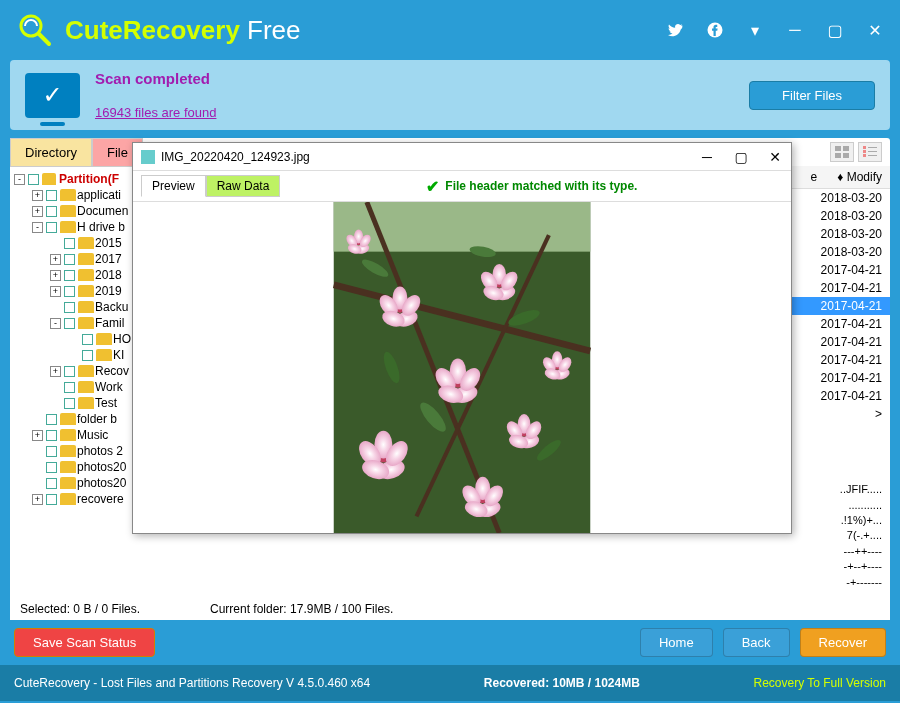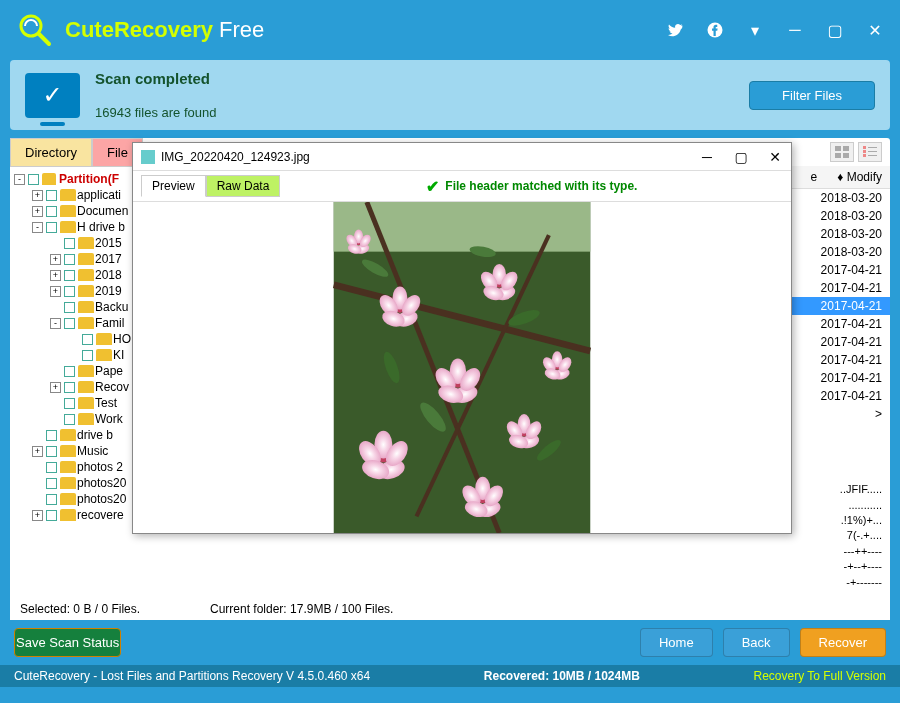--- a/index.html
+++ b/index.html
@@ -1,32 +1,32 @@
 <!DOCTYPE html>
 <html><head>
 <meta charset="utf-8">
 <style>
 * { margin: 0; padding: 0; box-sizing: border-box; font-family: Arial, sans-serif; }
 body { width: 900px; height: 703px; background: #2a9dd6; position: relative; overflow: hidden; }
 
 .titlebar { height: 60px; display: flex; align-items: center; padding: 0 15px; background: linear-gradient(180deg, #2a9dd6, #2a9dd6); }
 .logo-icon { width: 40px; height: 40px; margin-right: 10px; position: relative; }
 .logo-icon svg { width: 100%; height: 100%; }
-.app-title { color: #d4ff00; font-size: 22px; font-weight: bold; }
+.app-title { color: #d4ff00; font-size: 26px; font-weight: bold; }
 .app-title-normal { color: #fff; font-weight: normal; }
 .title-controls { margin-left: auto; display: flex; gap: 20px; color: #fff; }
 .title-btn { cursor: pointer; display: flex; align-items: center; justify-content: center; width: 20px; height: 20px; }
 
 .status-bar { background: #a0d8f0; margin: 0 10px; border-radius: 4px; padding: 10px 15px; display: flex; align-items: center; position: relative; }
 .monitor-icon { width: 55px; height: 45px; background: #0080c0; border-radius: 4px; display: flex; align-items: center; justify-content: center; position: relative; margin-right: 15px; }
 .monitor-icon::after { content: ''; position: absolute; bottom: -8px; width: 25px; height: 4px; background: #0080c0; border-radius: 2px; }
 .monitor-check { color: #fff; font-size: 24px; }
-.status-text { color: #14532d; }
+.status-text { color: #a21caf; }
 .status-title { font-weight: bold; font-size: 15px; }
-.status-sub { font-size: 13px; margin-top: 18px; }
+.status-sub { font-size: 13px; margin-top: 18px; text-decoration: underline; }
 .filter-btn { margin-left: auto; background: #2a9dd6; color: #fff; padding: 6px 32px; border-radius: 4px; cursor: pointer; font-size: 13px; border: 1px solid #1a7da6; }
 
 .main-area { background: #fff; margin: 8px 10px 0 10px; height: 460px; display: flex; position: relative; border-radius: 3px; overflow: visible; }
 
 .left-panel { width: 195px; display: flex; flex-direction: column; }
 .tabs { display: flex; border-bottom: 1px solid #ccc; align-items: center; }
 .tab { padding: 6px 14px; font-size: 13px; background: #f9e4a0; border: 1px solid #ccc; border-bottom: none; cursor: pointer; }
 .tab.inactive { background: #fca5a5; }
 .tree { flex: 1; overflow: auto; padding: 4px; font-size: 12px; background: #fff; }
 .tree-item { display: flex; align-items: center; gap: 3px; padding: 1px 0; white-space: nowrap; cursor: pointer; }
@@ -47,27 +47,27 @@
 .list-header { display: flex; background: #f5f5f5; border-bottom: 1px solid #ddd; padding: 4px 8px; font-size: 12px; justify-content: flex-end; gap: 20px; margin-top: 28px; }
 .list-content { flex: 1; overflow: auto; font-size: 12px; }
 .list-row { padding: 2px 8px; text-align: right; cursor: pointer; }
 .list-row.selected { background: #3399ff; color: #fff; }
 .hex-area { font-family: monospace; font-size: 11px; padding: 8px; background: #fff; text-align: right; line-height: 1.4; }
 
 .info-row { background: #fff; margin: 0 10px; padding: 4px 10px; font-size: 12px; display: flex; }
 .info-left { width: 190px; }
 
 .bottom-btns { display: flex; justify-content: space-between; padding: 8px 14px; }
-.save-status-btn { background: #15803d; color: #fff; padding: 6px 1px; border-radius: 4px; cursor: pointer; font-size: 13px; border: 1px solid #d08000; }
+.save-status-btn { background: #ef4444; color: #fff; padding: 6px 18px; border-radius: 4px; cursor: pointer; font-size: 13px; border: 1px solid #d08000; }
 .nav-btns { display: flex; gap: 10px; }
 .nav-btn { padding: 6px 18px; border-radius: 4px; cursor: pointer; font-size: 13px; color: #fff; border: 1px solid rgba(0,0,0,0.2); }
 .nav-btn.blue { background: #3aa0d8; }
 .nav-btn.orange { background: #f0a020; }
 
-.footer { background: #1a7da6; height: 22px; display: flex; align-items: center; padding: 0 14px; font-size: 12px; color: #fff; }
+.footer { background: #1a7da6; height: 36px; display: flex; align-items: center; padding: 0 14px; font-size: 12px; color: #fff; }
 .footer-center { margin-left: auto; font-weight: bold; }
 .footer-right { margin-left: auto; color: #d4ff00; cursor: pointer; }
 
 .preview-window { position: absolute; left: 132px; top: 142px; width: 660px; height: 392px; background: #fff; border: 1px solid #888; box-shadow: 2px 2px 8px rgba(0,0,0,0.3); display: flex; flex-direction: column; z-index: 100; }
 .pw-titlebar { height: 28px; display: flex; align-items: center; padding: 0 8px; border-bottom: 1px solid #ddd; font-size: 12px; }
 .pw-title-icon { width: 14px; height: 14px; background: #6cc; margin-right: 6px; }
 .pw-controls { margin-left: auto; display: flex; gap: 18px; font-size: 14px; }
 .pw-ctrl { cursor: pointer; width: 16px; text-align: center; }
 .pw-tabs-row { display: flex; align-items: center; padding: 4px 8px; border-bottom: 1px solid #ddd; font-size: 12px; }
 .pw-tab { padding: 3px 10px; border: 1px solid #ccc; background: #bef264; cursor: pointer; }
@@ -192,48 +192,42 @@
           <span class="folder-icon double"></span>
           <span class="tree-label">HO</span>
         </div>
         <div class="tree-item indent-3">
           <span class="tree-spacer"></span>
           <span class="tree-chk"></span>
           <span class="folder-icon double"></span>
           <span class="tree-label">KI</span>
         </div>
         <div class="tree-item indent-2">
-          <span class="tree-spacer"></span>
-          <span class="tree-chk"></span>
-          <span class="folder-icon double"></span>
-          <span class="tree-label">Pape</span>
-        </div>
-        <div class="tree-item indent-2">
           <span class="tree-toggle">+</span>
           <span class="tree-chk"></span>
           <span class="folder-icon double"></span>
           <span class="tree-label">Recov</span>
         </div>
         <div class="tree-item indent-2">
           <span class="tree-spacer"></span>
           <span class="tree-chk"></span>
           <span class="folder-icon double"></span>
+          <span class="tree-label">Work</span>
+        </div>
+        <div class="tree-item indent-2">
+          <span class="tree-spacer"></span>
+          <span class="tree-chk"></span>
+          <span class="folder-icon double"></span>
           <span class="tree-label">Test</span>
         </div>
-        <div class="tree-item indent-2">
-          <span class="tree-spacer"></span>
-          <span class="tree-chk"></span>
-          <span class="folder-icon double"></span>
-          <span class="tree-label">Work</span>
-        </div>
-        <div class="tree-item indent-1">
-          <span class="tree-spacer"></span>
-          <span class="tree-chk"></span>
-          <span class="folder-icon double"></span>
-          <span class="tree-label">drive b</span>
+        <div class="tree-item indent-1">
+          <span class="tree-spacer"></span>
+          <span class="tree-chk"></span>
+          <span class="folder-icon double"></span>
+          <span class="tree-label">folder b</span>
         </div>
         <div class="tree-item indent-1">
           <span class="tree-toggle">+</span>
           <span class="tree-chk"></span>
           <span class="folder-icon double"></span>
           <span class="tree-label">Music</span>
         </div>
         <div class="tree-item indent-1">
           <span class="tree-spacer"></span>
           <span class="tree-chk"></span>

